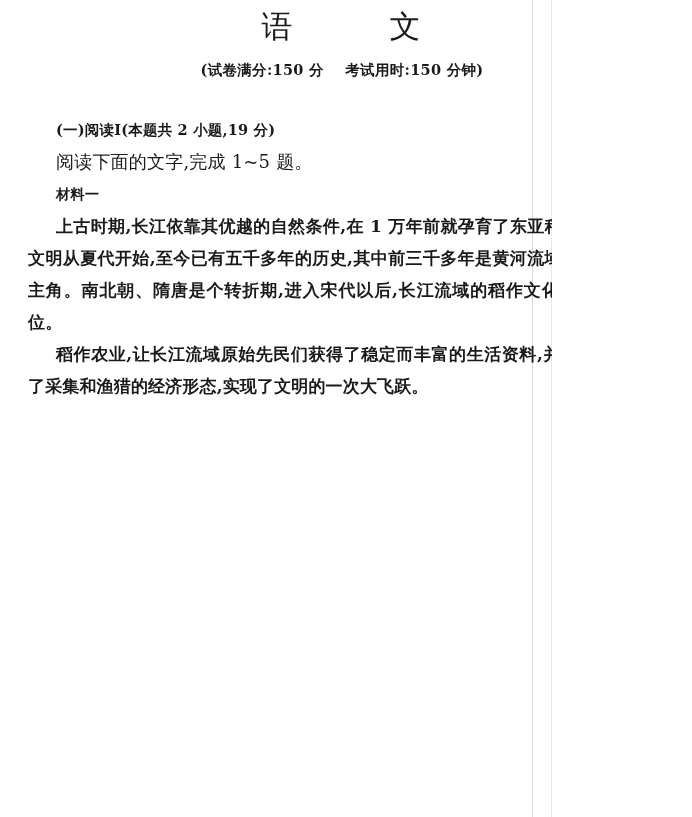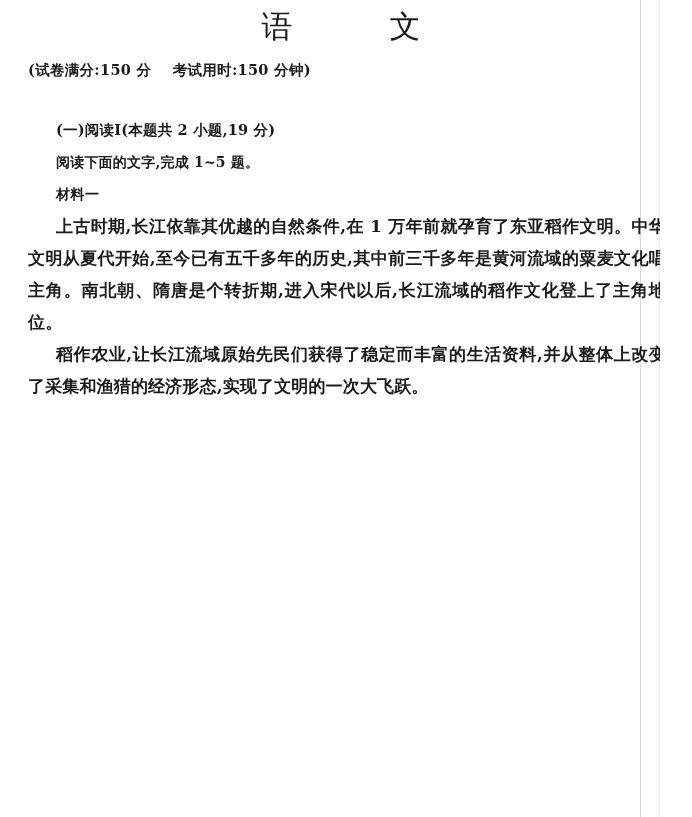--- a/index.html
+++ b/index.html
@@ -6,21 +6,21 @@
     margin: 0;
     padding: 0;
     background: #ffffff;
   }
   body {
     font-family: "DejaVu Serif", "Liberation Serif", serif;
     color: #1a1a1a;
   }
   .page {
     position: relative;
-    width: 660px;
+    width: 552px;
     height: 817px;
     background: #ffffff;
     overflow: hidden;
     box-sizing: border-box;
   }
   
   .scan-edge-right {
     position: absolute;
     top: 0;
     right: 19px;
@@ -50,21 +50,21 @@
     font-size: 31px;
     font-weight: 500;
     letter-spacing: 2px;
     line-height: 1.2;
     margin: 8px 0 0 0;
     padding-right: 10px;
     font-family: "DejaVu Serif", "Liberation Serif", serif;
     white-space: pre;
   }
   .doc-subtitle {
-    text-align: left;
+    text-align: center;
     font-size: 14.5px;
     font-weight: bold;
     margin-top: 16px;
     padding-right: 10px;
     letter-spacing: 0.3px;
     white-space: pre;
   }
 
   
   .notice {
@@ -117,22 +117,22 @@
     letter-spacing: 0.3px;
   }
   .sub-heading {
     font-size: 14.5px;
     font-weight: bold;
     line-height: 32px;
     padding-left: 28px;
     letter-spacing: 0.2px;
   }
   .instruction {
-    font-size: 14px;
-    font-weight: bold;
+    font-size: 18px;
+    font-weight: normal;
     line-height: 32px;
     padding-left: 28px;
     letter-spacing: 0.2px;
   }
   .material-label {
     font-size: 14px;
     font-weight: bold;
     line-height: 32px;
     padding-left: 28px;
     letter-spacing: 0.5px;

